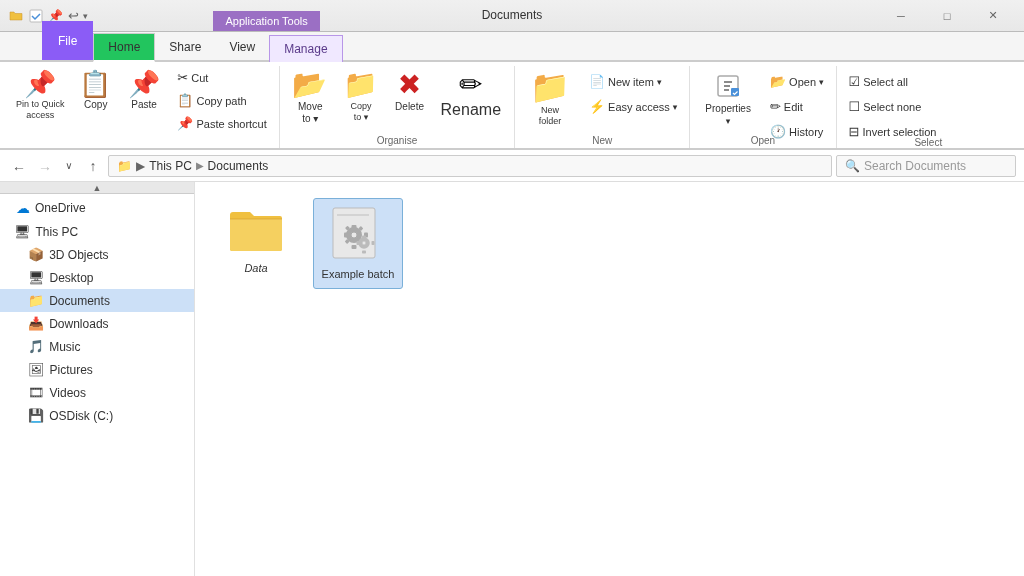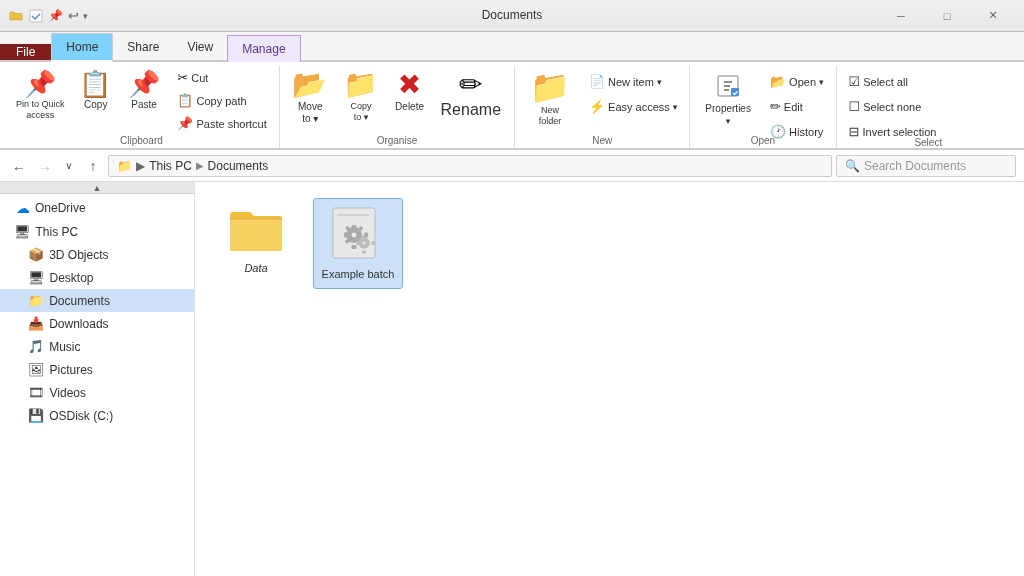--- a/index.html
+++ b/index.html
@@ -19,31 +19,34 @@
       <svg width="14" height="14" viewBox="0 0 14 14">
           <rect x="1" y="1" width="12" height="12" fill="white" stroke="#bbb" rx="1"></rect>
           <path d="M3 7l3 3 5-5" stroke="#4a90d9" stroke-width="1.5" fill="none"></path>
         </svg>
     </div>
     <div style="width:16px;height:16px;display:flex;align-items:center;justify-content:center;color:#666;">📌</div>
     <div style="font-size:13px;color:#666;cursor:pointer;">↩</div>
     <div style="font-size:9px;color:#666;cursor:pointer;">▾</div>
   </div>
 
+  <div style="flex:1; display:flex; align-items:flex-end; padding-left:120px; align-self:stretch;">
+    <div style="background:#9b6fc4;color:white;padding:2px 12px;font-size:11px;cursor:pointer;height:20px;line-height:16px;align-self:flex-end;">Application Tools</div>
+  </div>
   <div style="position:absolute;left:0;right:0;text-align:center;font-size:12px;color:#333;pointer-events:none;top:8px;">Documents</div>
   <div style="display:flex;margin-left:auto;gap:0;">
     <button style="width:46px;height:32px;border:none;background:transparent;cursor:pointer;font-size:11px;color:#666;">─</button>
     <button style="width:46px;height:32px;border:none;background:transparent;cursor:pointer;font-size:11px;color:#666;">□</button>
     <button style="width:46px;height:32px;border:none;background:transparent;cursor:pointer;font-size:11px;color:#666;">✕</button>
   </div>
 </div>
 
 <div style="background:#f5f5f5;border-bottom:2px solid #ccc;display:flex;align-items:flex-end;height:30px;">
-  <div style="background:#7f1d1d;color:white;padding:6px 16px;font-size:12px;cursor:pointer;height:16px;display:flex;align-items:center;">File</div>
-  <div style="background:#7dd3fc;padding:6px 14px;font-size:12px;cursor:pointer;border:1px solid #ccc;border-bottom:2px solid white;margin-bottom:-2px;color:#333;">Home</div>
+  <div style="background:#8b5cf6;color:white;padding:6px 16px;font-size:12px;cursor:pointer;height:39px;display:flex;align-items:center;margin-left:42px;">File</div>
+  <div style="background:#22c55e;padding:6px 14px;font-size:12px;cursor:pointer;border:1px solid #ccc;border-bottom:2px solid white;margin-bottom:-2px;color:#333;">Home</div>
   <div style="padding:6px 14px;font-size:12px;cursor:pointer;color:#333;background:transparent;">Share</div>
   <div style="padding:6px 14px;font-size:12px;cursor:pointer;color:#333;background:transparent;">View</div>
   <div style="padding:6px 14px;font-size:12px;cursor:pointer;color:#5a3a8a;background:#f0e8ff;border:1px solid #b896e8;border-bottom:none;margin-bottom:-2px;">Manage</div>
 </div>
 
 <div style="background:white;border-bottom:2px solid #ccc;display:flex;align-items:stretch;padding:4px 4px 0 4px;height:88px;">
 
   <div style="display:flex;align-items:flex-start;padding:0 6px;border-right:1px solid #e0e0e0;position:relative;min-width:140px;">
     <div style="display:flex;align-items:flex-start;gap:2px;padding-bottom:16px;">
 
@@ -71,21 +74,20 @@
         <div style="display:flex;align-items:center;padding:3px 5px;cursor:pointer;border:1px solid transparent;border-radius:2px;gap:3px;font-size:11px;color:#333;">
           <span style="font-size:13px;">📋</span>
           <span>Copy path</span>
         </div>
         <div style="display:flex;align-items:center;padding:3px 5px;cursor:pointer;border:1px solid transparent;border-radius:2px;gap:3px;font-size:11px;color:#333;">
           <span style="font-size:13px;">📌</span>
           <span>Paste shortcut</span>
         </div>
       </div>
     </div>
-    <div style="font-size:10px;color:#666;position:absolute;bottom:2px;left:0;right:0;text-align:center;">Clipboard</div>
   </div>
 
   <div style="display:flex;align-items:flex-start;padding:0 6px;border-right:1px solid #e0e0e0;position:relative;">
     <div style="display:flex;align-items:flex-start;gap:2px;padding-bottom:16px;">
 
       <div style="display:flex;flex-direction:column;align-items:center;padding:4px 6px;cursor:pointer;border:1px solid transparent;border-radius:3px;gap:2px;min-width:44px;">
         <span style="font-size:28px;line-height:1;">📂</span>
         <span style="font-size:10px;color:#333;text-align:center;white-space:pre-line;line-height:1.2;">Move<br>to ▾</span>
       </div>
 

